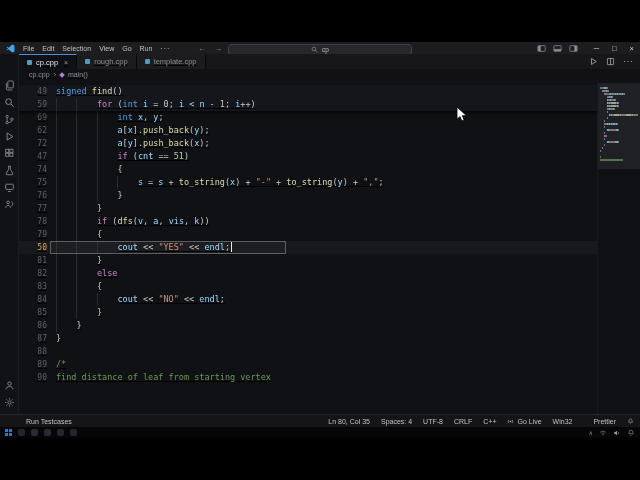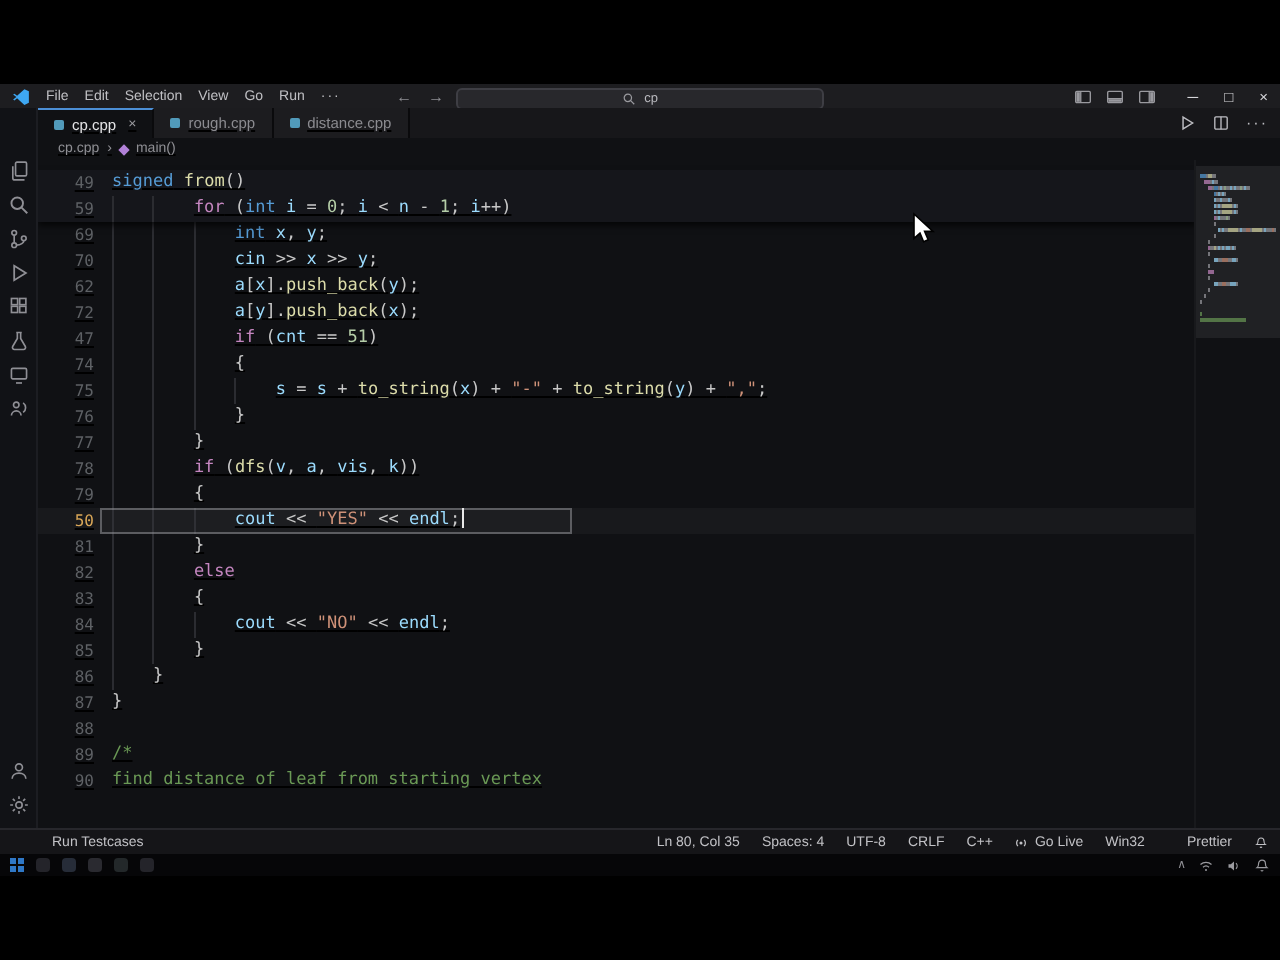--- a/index.html
+++ b/index.html
@@ -250,21 +250,21 @@
               <span class="ficon"></span>
               <span>cp.cpp</span>
               <span class="close">×</span>
             </div>
             <div class="tab">
               <span class="ficon"></span>
               <span>rough.cpp</span>
             </div>
             <div class="tab">
               <span class="ficon"></span>
-              <span>distance.cpp</span>
+              <span>template.cpp</span>
             </div>
           </span>
         <span class="tab-actions" id="tab-actions">
             <span class="icon">
               <svg viewBox="0 0 16 16" fill="none" stroke="currentColor" stroke-width="1.3">
                 <path d="M4.5 2.8l8.5 5.2-8.5 5.2z"></path>
               </svg>
             </span>
             <span class="icon">
               <svg viewBox="0 0 16 16" fill="none" stroke="currentColor" stroke-width="1.2">
@@ -281,49 +281,40 @@
         <span>›</span>
         <span class="crumb-sym"></span>
         <span>main()</span>
       </div>
 
       <div class="editor">
         <div class="sticky" id="sticky-lines">
             <div class="crow">
               <div class="ln">49</div>
               <div class="lc">
-                <span class="ltext" style="padding-left: 0ch;"><span class="tk-k">signed</span><span class="tk-p"> </span><span class="tk-f">from</span><span class="tk-p">()</span></span>
+                <span class="ltext" style="padding-left: 0ch;"><span class="tk-k">signed</span><span class="tk-p"> </span><span class="tk-f">find</span><span class="tk-p">()</span></span>
               </div>
             </div>
             <div class="crow">
               <div class="ln">59</div>
               <div class="lc">
                 <i class="guide" style="left: 0ch;"></i>
                 <i class="guide" style="left: 4ch;"></i>
                 <span class="ltext" style="padding-left: 8ch;"><span class="tk-c">for</span><span class="tk-p"> (</span><span class="tk-k">int</span><span class="tk-p"> </span><span class="tk-v">i</span><span class="tk-p"> = </span><span class="tk-n">0</span><span class="tk-p">; </span><span class="tk-v">i</span><span class="tk-p"> &lt; </span><span class="tk-v">n</span><span class="tk-p"> - </span><span class="tk-n">1</span><span class="tk-p">; </span><span class="tk-v">i</span><span class="tk-p">++)</span></span>
               </div>
             </div>
           </div>
         <div id="code-lines">
             <div class="crow">
               <div class="ln">69</div>
               <div class="lc">
                 <i class="guide" style="left: 0ch;"></i>
                 <i class="guide" style="left: 4ch;"></i>
                 <i class="guide" style="left: 8ch;"></i>
                 <span class="ltext" style="padding-left: 12ch;"><span class="tk-k">int</span><span class="tk-p"> </span><span class="tk-v">x</span><span class="tk-p">, </span><span class="tk-v">y</span><span class="tk-p">;</span></span>
-              </div>
-            </div>
-            <div class="crow">
-              <div class="ln">70</div>
-              <div class="lc">
-                <i class="guide" style="left: 0ch;"></i>
-                <i class="guide" style="left: 4ch;"></i>
-                <i class="guide" style="left: 8ch;"></i>
-                <span class="ltext" style="padding-left: 12ch;"><span class="tk-v">cin</span><span class="tk-p"> &gt;&gt; </span><span class="tk-v">x</span><span class="tk-p"> &gt;&gt; </span><span class="tk-v">y</span><span class="tk-p">;</span></span>
               </div>
             </div>
             <div class="crow">
               <div class="ln">62</div>
               <div class="lc">
                 <i class="guide" style="left: 0ch;"></i>
                 <i class="guide" style="left: 4ch;"></i>
                 <i class="guide" style="left: 8ch;"></i>
                 <span class="ltext" style="padding-left: 12ch;"><span class="tk-v">a</span><span class="tk-p">[</span><span class="tk-v">x</span><span class="tk-p">].</span><span class="tk-f">push_back</span><span class="tk-p">(</span><span class="tk-v">y</span><span class="tk-p">);</span></span>
               </div>

